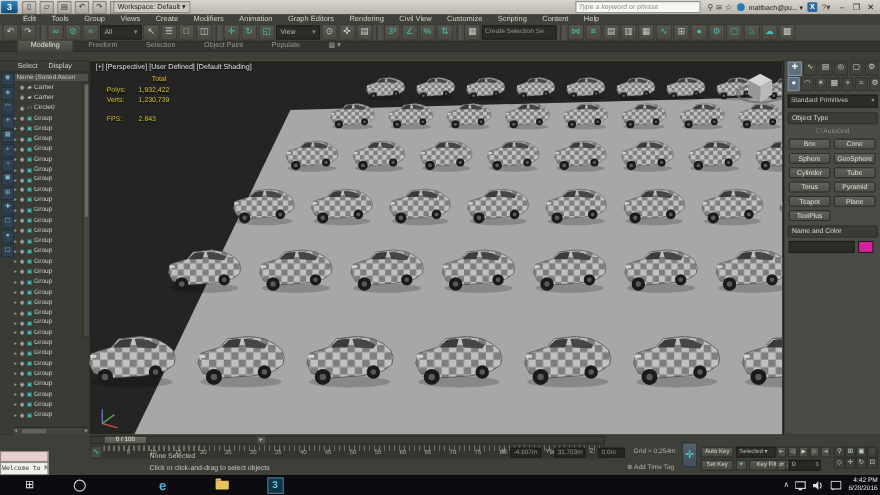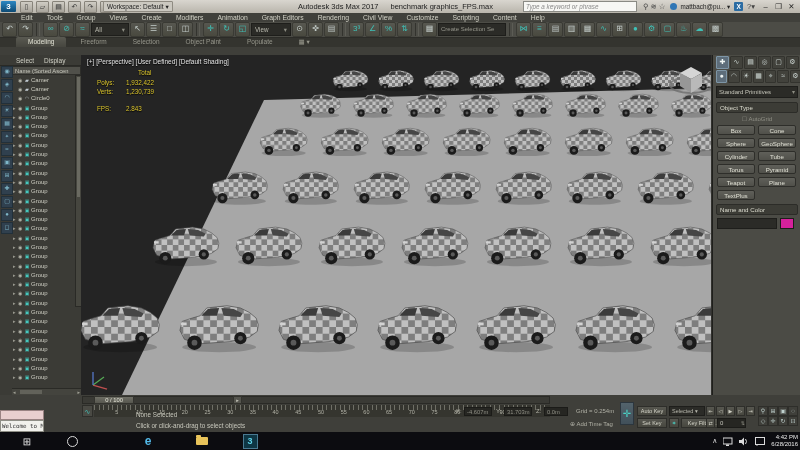--- a/index.html
+++ b/index.html
@@ -163,24 +163,20 @@
     <div id="logo" class="abs">3</div>
     <div class="qat abs" id="qat">
         <div class="qi">▯</div>
         <div class="qi">▱</div>
         <div class="qi">▤</div>
         <div class="qi">↶</div>
         <div class="qi">↷</div>
         <div class="qi">▣</div>
       </div>
     <div id="workspace" class="abs">Workspace: Default ▾</div>
-    <div id="titles" class="abs">
-      <span>Autodesk 3ds Max 2017</span>
-      <span>benchmark graphics_FPS.max</span>
-    </div>
     <div class="tb-right abs">
       <div id="searchbox">Type a keyword or phrase</div>
       <span class="tbi" id="tb-ico-wrap"><span class="tbi" style="margin-left: 2px;">⚲</span><span class="tbi" style="margin-left: 2px;">≋</span><span class="tbi" style="margin-left: 2px;">☆</span></span>
       <span id="avatar"></span>
       <span id="account"><span>mattbach@pu...</span> <span>▾</span></span>
       <span id="xchg">X</span>
       <span class="tbi"><span>?</span><span>▾</span></span>
       <span id="winbtns" style="display:flex">
           <span class="winbtn">–</span>
           <span class="winbtn">❐</span>

